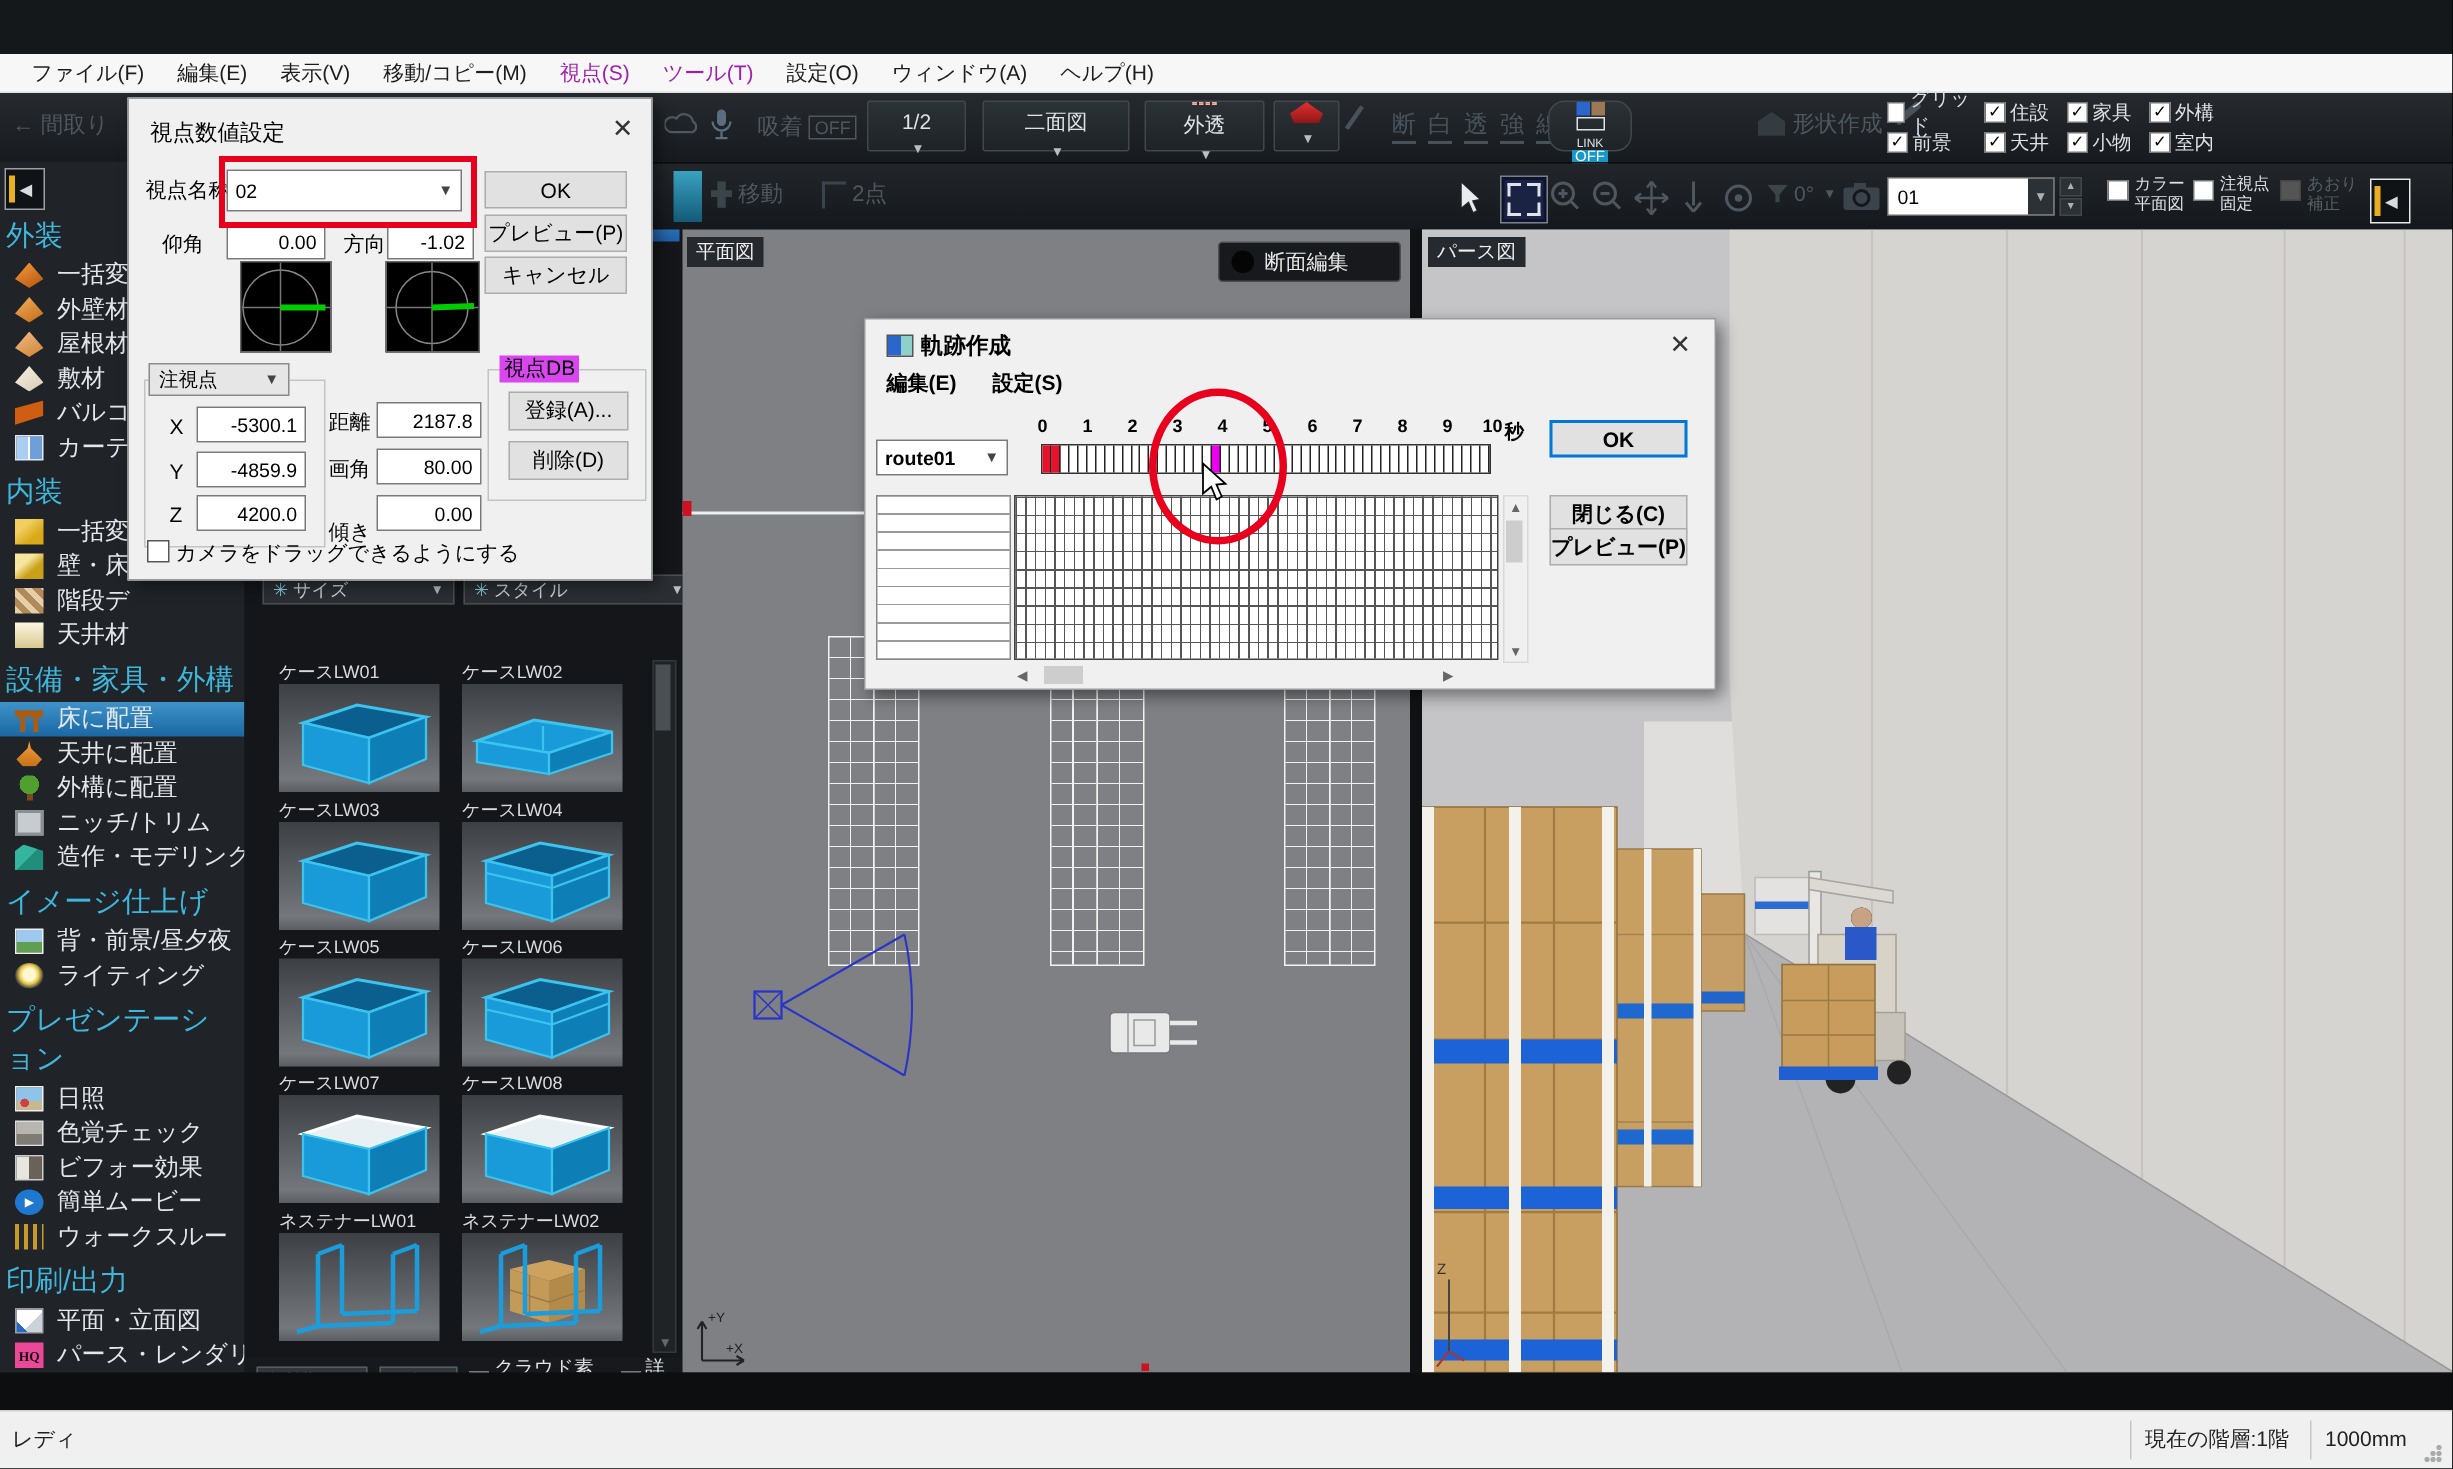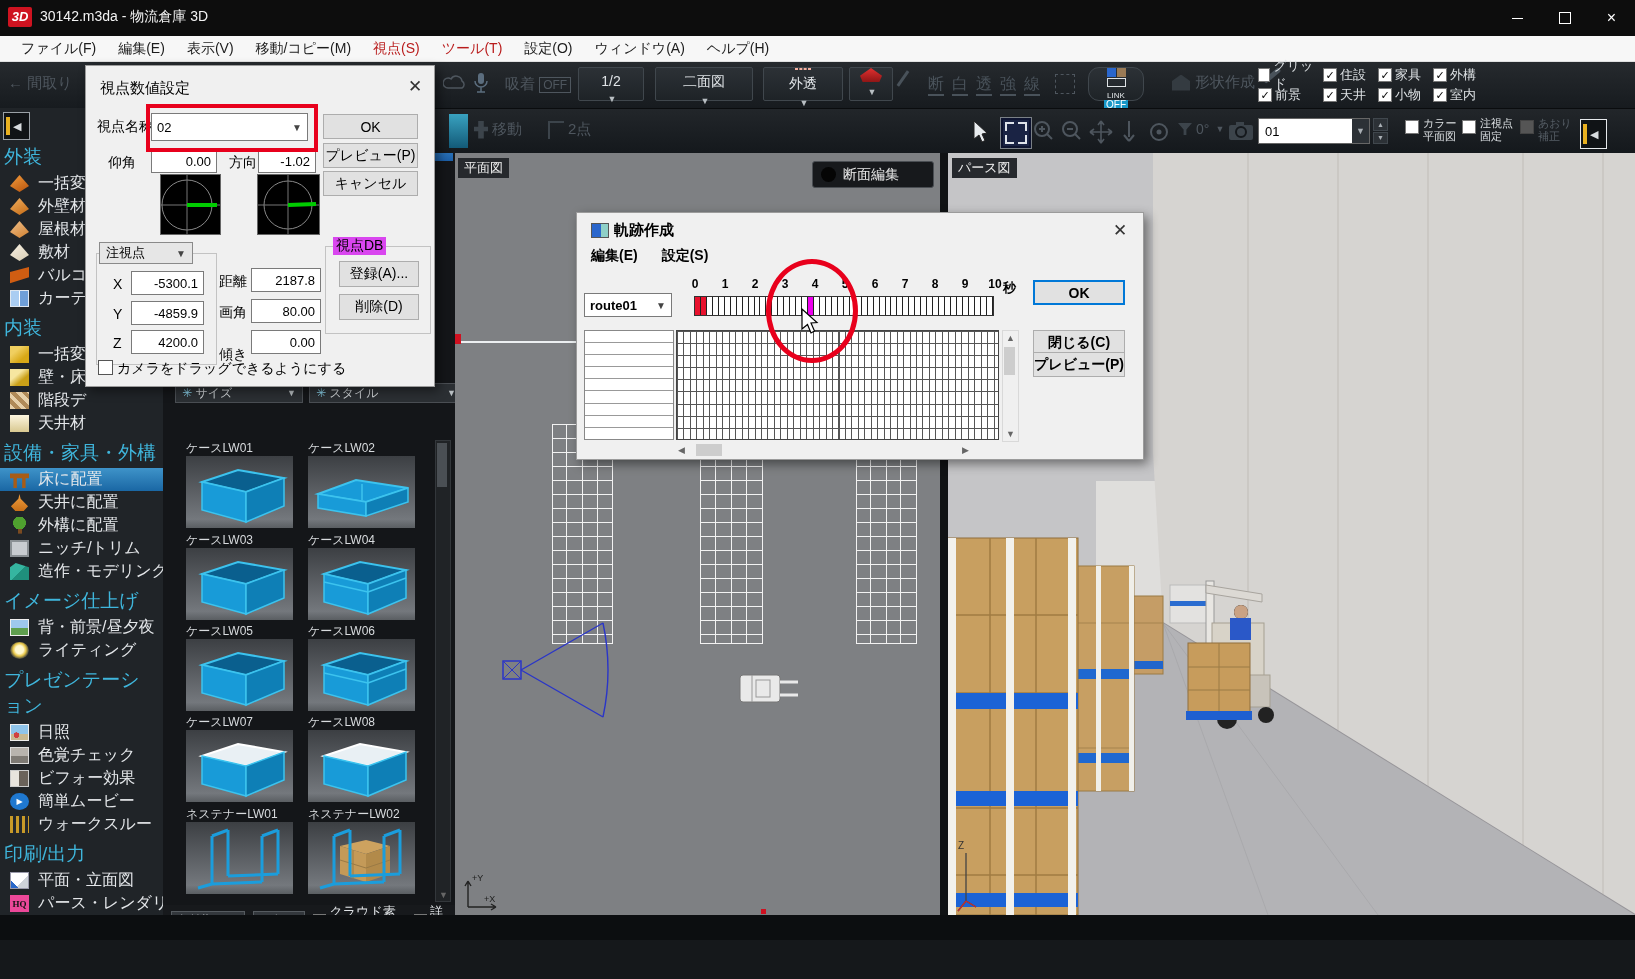--- a/index.html
+++ b/index.html
@@ -14,21 +14,21 @@
   #wtitle{left:40px;top:8px;font-size:14px;color:#f2f2f2;}
   .winbtn{top:0;width:47px;height:36px;display:flex;align-items:center;justify-content:center;color:#fff;}
   #btn-min{left:1494px;} #btn-max{left:1541px;} #btn-close{left:1588px;}
   #btn-min .bar{width:11px;height:1px;background:#fff;}
   #btn-max .box{width:10px;height:10px;border:1px solid #fff;}
   #btn-close .x{font-size:16px;line-height:16px;}
   
   #menubar{left:0;top:36px;width:1635px;height:26px;background:#f7f7f7;border-bottom:1px solid #e0e0e0;
            display:flex;align-items:center;padding-left:10px;box-sizing:border-box;}
   .menu-item{font-size:14px;color:#1c1c1c;padding:0 11px;}
-  .menu-item.dis{color:#b91c1c;}
+  .menu-item.dis{color:#a21caf;}
   
   #toolbar1{left:0;top:62px;width:1635px;height:46px;background:linear-gradient(#262a2e,#171b1f);}
   #toolbar2{left:0;top:108px;width:1635px;height:45px;background:linear-gradient(#22262a,#14181c);border-top:1px solid #0a0c0e;}
   .tbtn{position:absolute;display:flex;align-items:center;gap:5px;background:linear-gradient(#2c3136,#1e2327);
         border:1px solid #40474d;border-radius:2px;color:#dfe3e6;font-size:14px;padding:0 6px;height:34px;top:5px;box-sizing:border-box;flex-direction:column;}
   .gray{color:#4e565e;}
   .tlabel{font-size:14px;}
   .carat{font-size:9px;color:#b8bec2;margin-left:2px;}
   .kanji-gray{position:absolute;top:12px;font-size:16px;color:#49525a;border-bottom:2px solid #49525a;line-height:20px;}
   .cbrow{display:flex;align-items:center;gap:3px;}
@@ -134,33 +134,20 @@
   #anno-rect{position:absolute;left:146px;top:104px;width:164px;height:40px;border:4px solid #e8001c;z-index:60;}
   #anno-circle{position:absolute;left:766px;top:259px;width:82px;height:94px;border:5px solid #e8001c;border-radius:50%;z-index:60;}
   #cursor{position:absolute;left:800px;top:308px;z-index:61;}
   .blk{background:#000;border:1px solid #666;}
 </style>
 </head>
 <body>
 
 <div id="app">
 
-  <div id="titlebar" class="abs">
-    <div id="logo" class="abs">3D</div>
-    <div id="wtitle" class="abs">30142.m3da - 物流倉庫 3D</div>
-    <div id="btn-min" class="abs winbtn">
-        <div class="bar"></div>
-      </div>
-    <div id="btn-max" class="abs winbtn">
-        <div class="box"></div>
-      </div>
-    <div id="btn-close" class="abs winbtn">
-        <div class="x">×</div>
-      </div>
-  </div>
 
   <div id="menubar" class="abs">
       <span class="menu-item">ファイル(F)</span>
       <span class="menu-item">編集(E)</span>
       <span class="menu-item">表示(V)</span>
       <span class="menu-item">移動/コピー(M)</span>
       <span class="menu-item dis">視点(S)</span>
       <span class="menu-item dis">ツール(T)</span>
       <span class="menu-item">設定(O)</span>
       <span class="menu-item">ウィンドウ(A)</span>
@@ -198,21 +185,21 @@
     </div>
     <div class="abs" style="left:900px;top:12px;width:16px;height:18px;border-left:3px solid #49525a;transform:rotate(35deg);"></div>
     <div id="kanji-btns">
         <div class="kanji-gray abs" style="left: 928px;">断</div>
         <div class="kanji-gray abs" style="left: 952px;">白</div>
         <div class="kanji-gray abs" style="left: 976px;">透</div>
         <div class="kanji-gray abs" style="left: 1000px;">強</div>
         <div class="kanji-gray abs" style="left: 1024px;">線</div>
       </div>
     <div class="abs" style="left:1055px;top:12px;width:18px;height:18px;border:1px dashed #4e565e;"></div>
-    <div class="tbtn" style="left:1088px;width:56px;padding:0 4px;border-radius:11px;">
+    <div class="tbtn" style="left:1032px;width:56px;padding:0 4px;border-radius:11px;">
       <span style="display:flex;flex-direction:column;gap:1px;">
         <span style="display:flex;gap:1px;">
             <span style="width:9px;height:9px;background:#2a66cc;"></span>
             <span style="width:9px;height:9px;background:#9a7a55;"></span>
           </span>
         <span style="width:17px;height:7px;border:1px solid #dfe3e6;"></span>
       </span>
       <span style="display:flex;flex-direction:column;align-items:center;line-height:1;">
         <span style="font-size:8px;color:#dfe3e6;">LINK</span>
         <span style="font-size:10px;color:#fff;background:#1898c8;padding:0 2px;">OFF</span>
@@ -697,20 +684,34 @@
         <path d="M18,700 V748 M18,748 l-8,10 M18,748 l10,6" stroke="#444" stroke-width="1.3" fill="none"></path>
         <path d="M18,748 l-8,10 M18,748 l10,6" stroke="#c03030" stroke-width="1.3" fill="none"></path>
         <text x="10" y="696" font-size="10" fill="#333">Z</text>
       </g>
     </svg>
     <div class="viewtag" style="left:4px;top:5px;">パース図</div>
   </div>
 
   <div id="bottomstrip" class="abs"></div>
 
+  <div id="statusbar" class="abs">
+    <div class="st-text" style="left:8px;">レディ</div>
+    <div class="st-sep" style="left:1420px;"></div>
+    <div class="st-text" style="left:1430px;">現在の階層:1階</div>
+    <div class="st-sep" style="left:1540px;"></div>
+    <div class="st-text" style="left:1550px;">1000mm</div>
+    <div class="abs" style="left:1616px;top:22px;width:12px;height:12px;background:
+      radial-gradient(circle at 2px 10px,#aaa 1.5px,transparent 2px),
+      radial-gradient(circle at 6px 10px,#aaa 1.5px,transparent 2px),
+      radial-gradient(circle at 10px 10px,#aaa 1.5px,transparent 2px),
+      radial-gradient(circle at 6px 6px,#aaa 1.5px,transparent 2px),
+      radial-gradient(circle at 10px 6px,#aaa 1.5px,transparent 2px),
+      radial-gradient(circle at 10px 2px,#aaa 1.5px,transparent 2px);"></div>
+  </div>
 
   <div class="dialog" style="left:85px;top:65px;width:348px;height:320px;z-index:40;">
     <div class="dlg-title abs" style="left:14px;top:13px;">視点数値設定</div>
     <div class="dlg-x" style="left:322px;top:10px;">✕</div>
     <div class="dlbl" style="left:11px;top:52px;">視点名称</div>
     <div class="fld left" style="left:65px;top:47px;width:157px;height:28px;justify-content:space-between;">
       <span>02</span>
         <span class="combo-arrow">▼</span>
     </div>
     <div class="btn" style="left:237px;top:48px;width:95px;height:25px;">OK</div>

